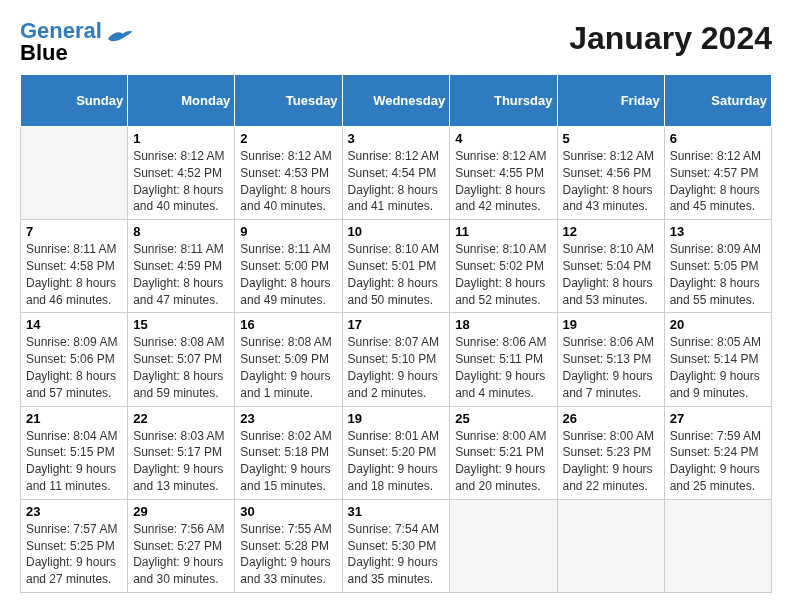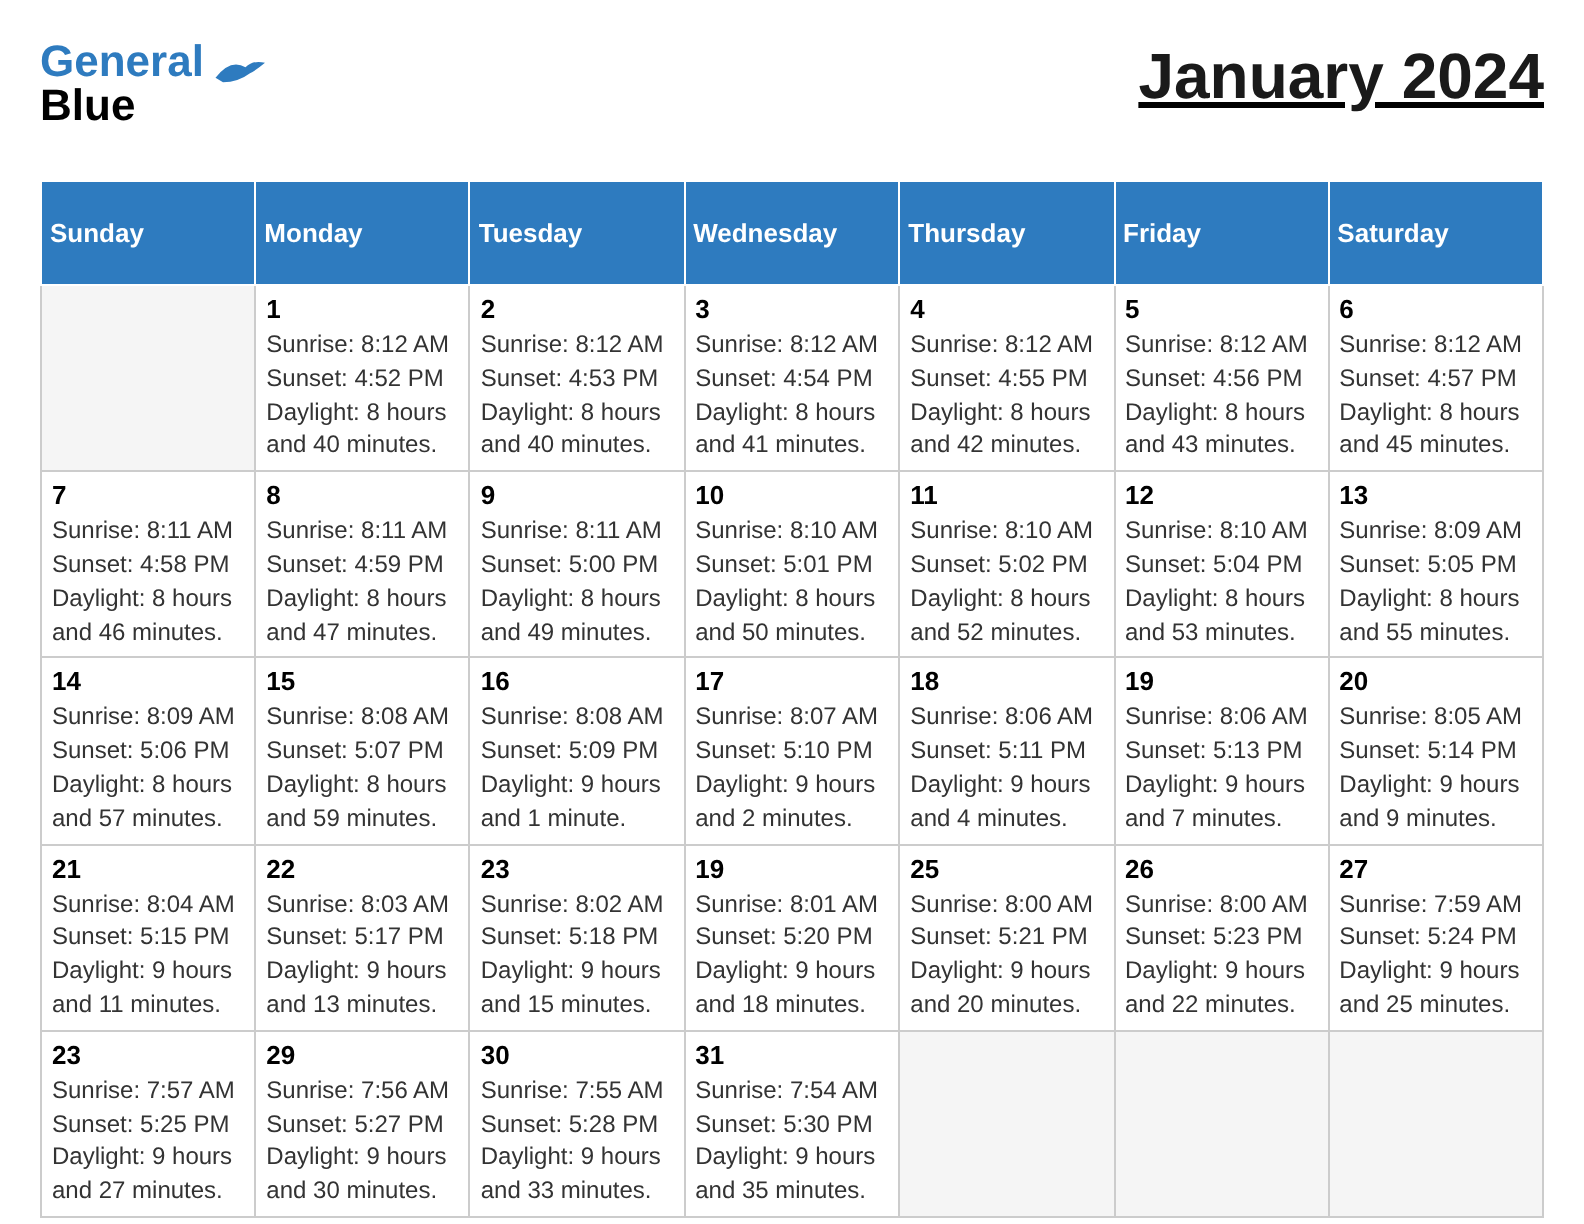--- a/index.html
+++ b/index.html
@@ -7,21 +7,21 @@
       font-family: Arial, sans-serif;
       background: #fff;
       width: 792px;
       min-height: 612px;
       padding: 20px;
     }
     .header-area {
       display: flex;
       justify-content: space-between;
       align-items: flex-start;
-      margin-bottom: 26px;
+      margin-bottom: 10px;
     }
     .logo {
       display: flex;
       flex-direction: column;
       align-items: flex-start;
     }
     .logo-text {
       font-size: 22px;
       font-weight: bold;
       color: #1a3a5c;
@@ -31,42 +31,41 @@
       color: #2e7bbf;
     }
     .logo-bird {
       width: 30px;
       height: 20px;
       margin-left: 52px;
       margin-top: -2px;
     }
     .title-area {
       text-align: center;
-      text-decoration: underline;
     }
     .title-area h1 {
       font-size: 32px;
       font-weight: bold;
       color: #1a1a1a;
     }
     .title-area h2 {
       font-size: 16px;
       font-weight: normal;
       color: #333;
     }
     .calendar {
       width: 100%;
       border-collapse: collapse;
       font-size: 11px;
     }
     .calendar th {
       background: #2e7bbf;
       color: #fff;
       padding: 18px 4px;
-      text-align: left;
+      text-align: right;
       font-size: 13px;
       font-weight: bold;
       border: 1px solid #fff;
     }
     .calendar td {
       vertical-align: top;
       padding: 4px 5px;
       border: 1px solid #ccc;
       width: 108px;
       min-height: 80px;

